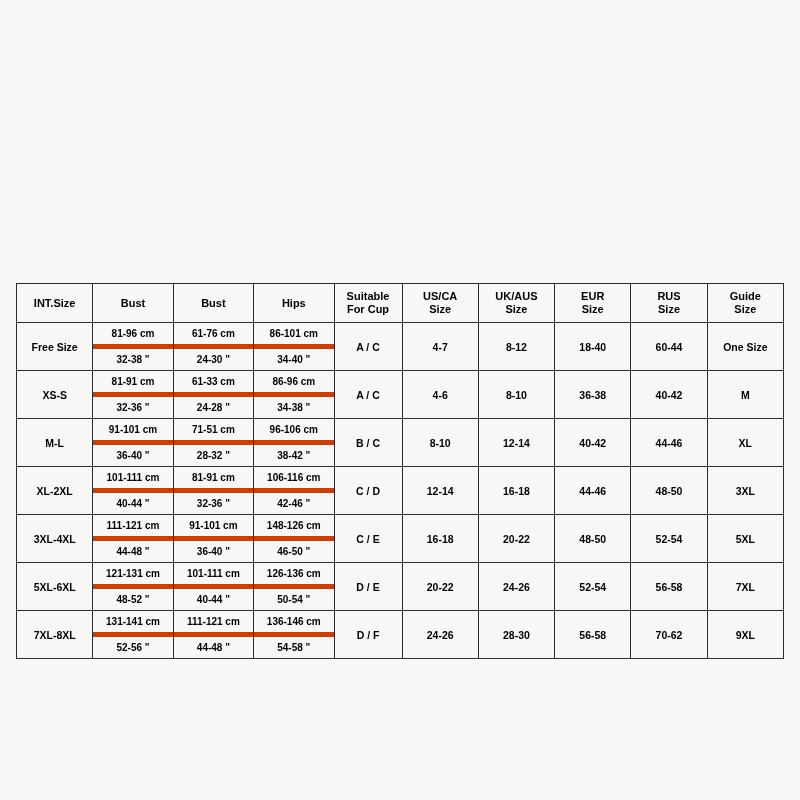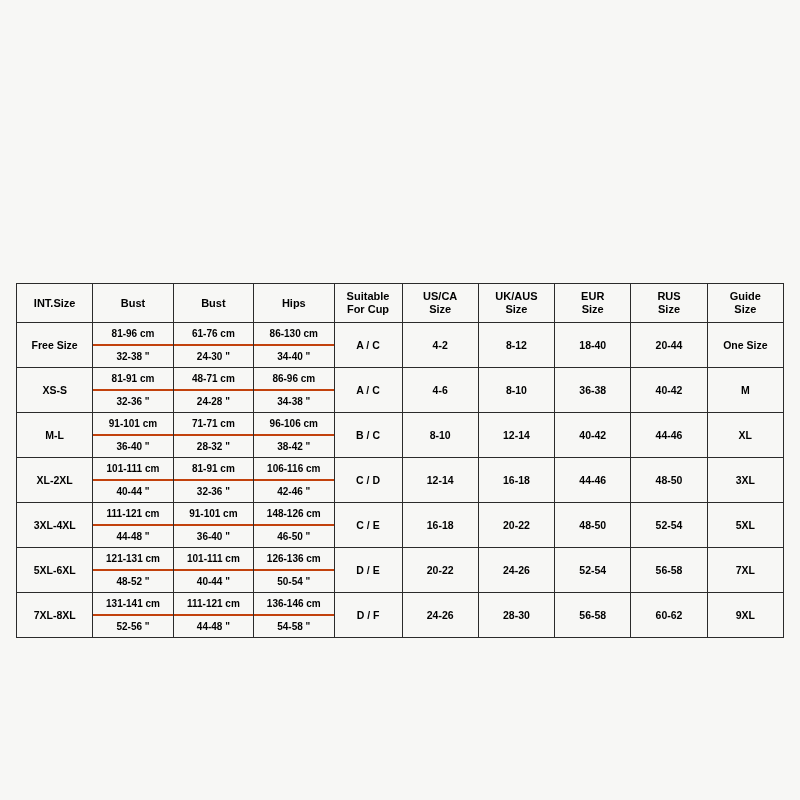--- a/index.html
+++ b/index.html
@@ -69,21 +69,21 @@
     height: 42px;
   }
   td.meas .cm,
   td.meas .inch {
     height: 21px;
     line-height: 21px;
     font-size: 10px;
     font-weight: bold;
   }
   td.meas .cm {
-    border-bottom: 2px solid #c2410c;
+    border-bottom: 5px solid #c2410c;
   }
   td.plain {
     height: 42px;
     font-size: 11px;
     font-weight: bold;
     margin-top: 26px;
   }
   .col-int { width: 74px; }
   .col-meas { width: 78px; }
   .col-cup { width: 66px; }
@@ -147,39 +147,39 @@
           <td class="label-cell">Free Size</td>
           <td class="meas">
             <div class="cm">81-96 cm</div>
             <div class="inch">32-38 "</div>
           </td>
           <td class="meas">
             <div class="cm">61-76 cm</div>
             <div class="inch">24-30 "</div>
           </td>
           <td class="meas">
-            <div class="cm">86-130 cm</div>
+            <div class="cm">86-101 cm</div>
             <div class="inch">34-40 "</div>
           </td>
           <td class="plain">A / C</td>
-          <td class="plain">4-2</td>
+          <td class="plain">4-7</td>
           <td class="plain">8-12</td>
           <td class="plain">18-40</td>
-          <td class="plain">20-44</td>
+          <td class="plain">60-44</td>
           <td class="plain">One Size</td>
         </tr>
 
         <tr>
           <td class="label-cell">XS-S</td>
           <td class="meas">
             <div class="cm">81-91 cm</div>
             <div class="inch">32-36 "</div>
           </td>
           <td class="meas">
-            <div class="cm">48-71 cm</div>
+            <div class="cm">61-33 cm</div>
             <div class="inch">24-28 "</div>
           </td>
           <td class="meas">
             <div class="cm">86-96 cm</div>
             <div class="inch">34-38 "</div>
           </td>
           <td class="plain">A / C</td>
           <td class="plain">4-6</td>
           <td class="plain">8-10</td>
           <td class="plain">36-38</td>
@@ -187,21 +187,21 @@
           <td class="plain">M</td>
         </tr>
 
         <tr>
           <td class="label-cell">M-L</td>
           <td class="meas">
             <div class="cm">91-101 cm</div>
             <div class="inch">36-40 "</div>
           </td>
           <td class="meas">
-            <div class="cm">71-71 cm</div>
+            <div class="cm">71-51 cm</div>
             <div class="inch">28-32 "</div>
           </td>
           <td class="meas">
             <div class="cm">96-106 cm</div>
             <div class="inch">38-42 "</div>
           </td>
           <td class="plain">B / C</td>
           <td class="plain">8-10</td>
           <td class="plain">12-14</td>
           <td class="plain">40-42</td>
@@ -286,20 +286,20 @@
             <div class="inch">44-48 "</div>
           </td>
           <td class="meas">
             <div class="cm">136-146 cm</div>
             <div class="inch">54-58 "</div>
           </td>
           <td class="plain">D / F</td>
           <td class="plain">24-26</td>
           <td class="plain">28-30</td>
           <td class="plain">56-58</td>
-          <td class="plain">60-62</td>
+          <td class="plain">70-62</td>
           <td class="plain">9XL</td>
         </tr>
       </tbody>
     </table>
   </div>
 
 </div>
 
 </body></html>

